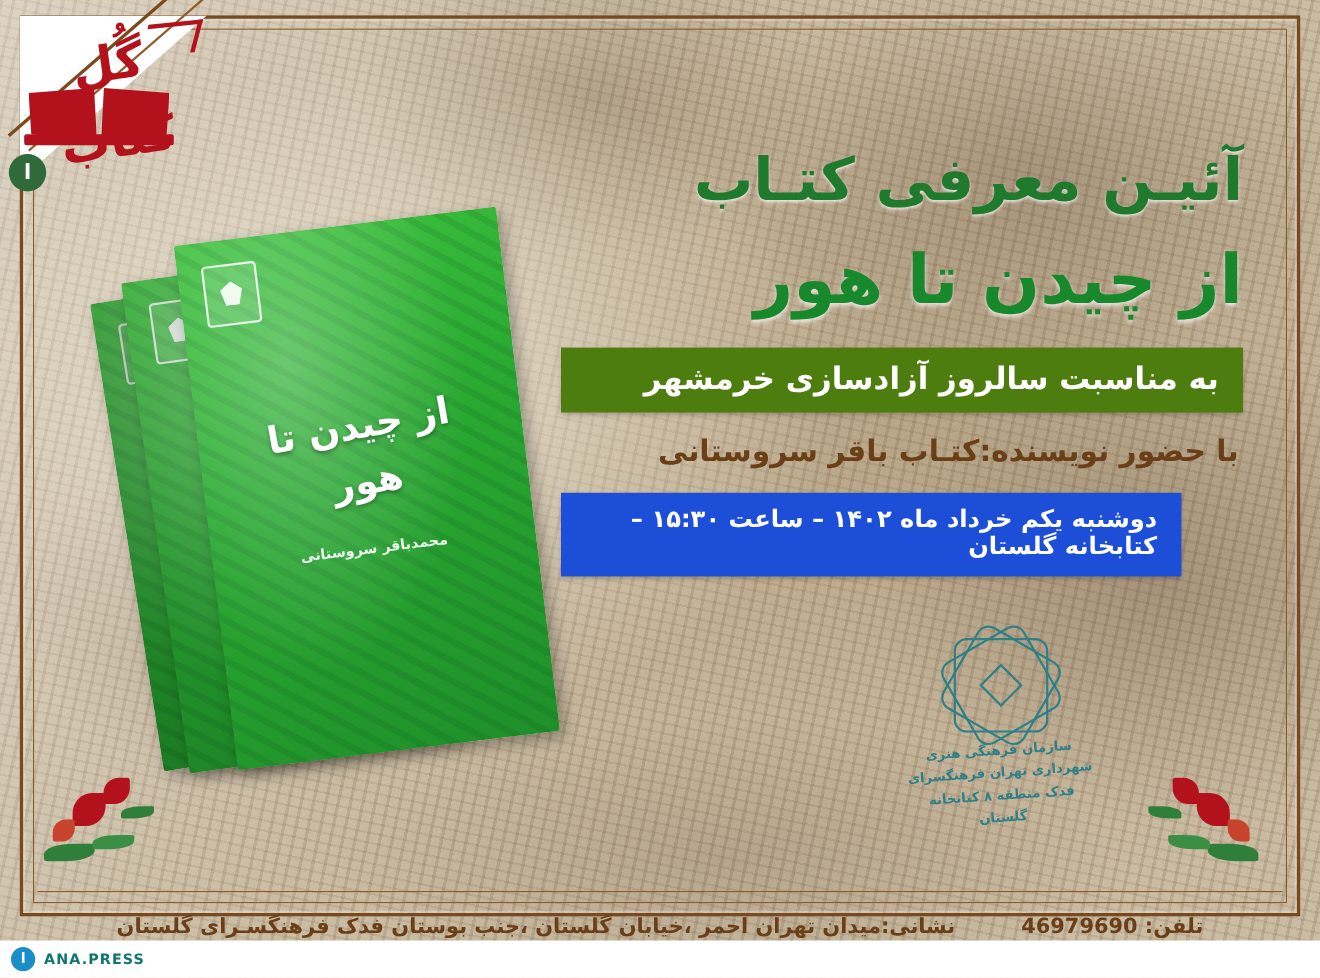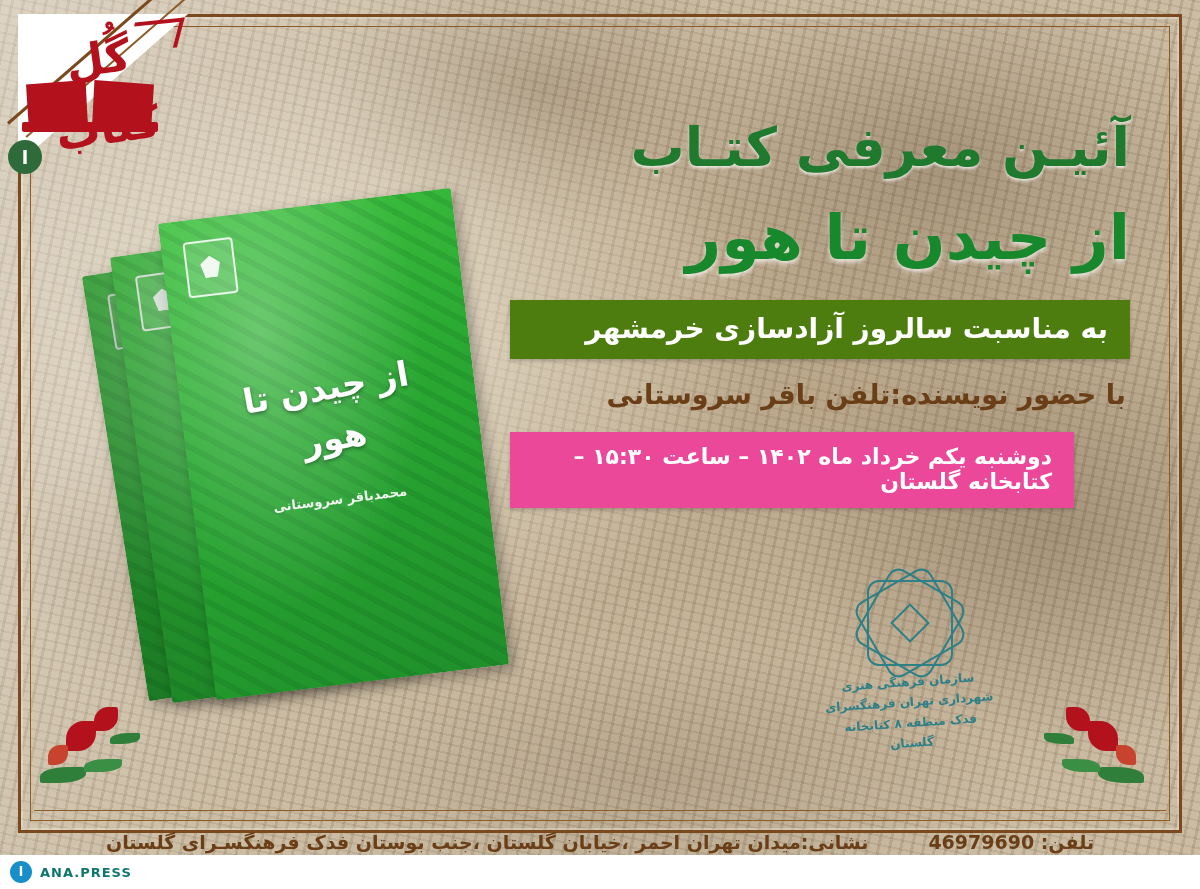--- a/index.html
+++ b/index.html
@@ -158,21 +158,21 @@
   }
   .book-author-cal{
     position:absolute;left:0;top:60%;width:100%;
     text-align:center;color:rgba(255,255,255,0.92);
     font-size:13px;font-weight:600;
   }
   .book-front .book-title-cal{font-size:34px;}
 
   
   .content{
-    position:absolute;right:70px;top:116px;width:620px;
+    position:absolute;right:70px;top:132px;width:620px;
     text-align:right;
     direction:rtl;
   }
   .headline-1{
     color:#1f7a2e;
     font-size:54px;font-weight:700;letter-spacing:6px;
     text-shadow:0 2px 3px rgba(255,255,255,0.75);
     margin-bottom:22px;
   }
   .headline-2{
@@ -191,21 +191,21 @@
   .band-occasion{
     background:#4d7c0f;
     font-size:28px;font-weight:700;
   }
   .band-guest{
     background:transparent;color:#6a3f18;
     font-size:27px;font-weight:700;padding:0 4px;
     box-shadow:none;margin-bottom:22px;
   }
   .band-when{
-    background:#ec4899;
+    background:#1d4ed8;
     font-size:22px;font-weight:700;
     width:520px;margin-right:auto;
   }
 
   
   .sponsor{
     position:absolute;right:200px;top:580px;width:180px;height:190px;
     color:#2f7f86;text-align:center;
   }
   .sponsor-rosette{
@@ -298,21 +298,21 @@
       <div class="book-emblem"></div>
       <div class="book-title-cal">از چیدن تا هور</div>
       <div class="book-author-cal">محمدباقر سروستانی</div>
     </div>
   </div>
 
   <div class="content">
     <div class="headline-1">آئیـن معرفی  کتـاب</div>
     <div class="headline-2">از چیدن تا هور</div>
     <div class="band band-occasion">به مناسبت سالروز آزادسازی خرمشهر</div>
-    <div class="band band-guest">با حضور نویسنده:تلفن باقر سروستانی</div>
+    <div class="band band-guest">با حضور نویسنده:کتـاب باقر سروستانی</div>
     <div class="band band-when">دوشنبه یکم خرداد ماه ۱۴۰۲ – ساعت ۱۵:۳۰ – کتابخانه گلستان</div>
   </div>
 
   <div class="sponsor">
     <div class="sponsor-rosette">
       <div></div>
         <div></div>
         <div></div>
     </div>
     <div class="sponsor-text">سازمان فرهنگی هنری شهرداری تهران

